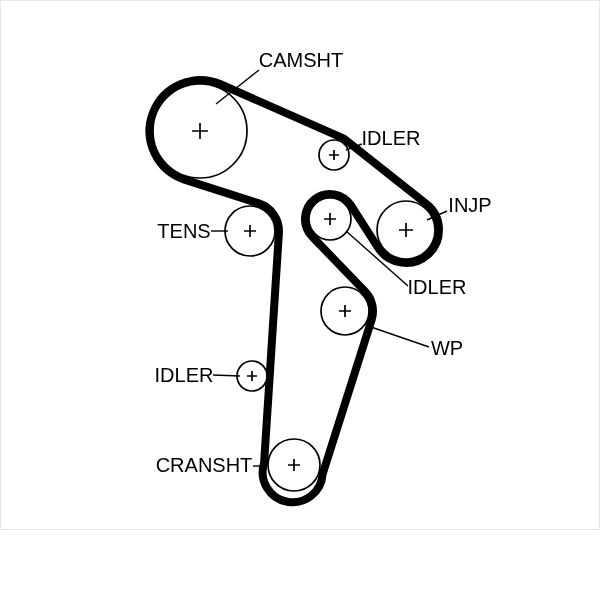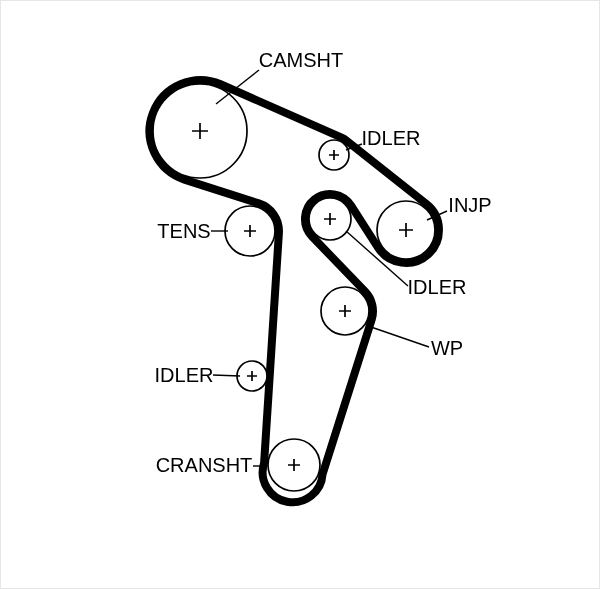--- a/index.html
+++ b/index.html
@@ -1,18 +1,18 @@
 <!DOCTYPE html>
 <html><head>
 <meta charset="utf-8">
 <style>
   html, body { margin: 0; padding: 0; background: #ffffff; }
   .stage {
     width: 600px;
-    height: 589px;
+    height: 530px;
     position: relative;
     background: #ffffff;
     box-shadow: inset 0 0 0 1px #e6e6e6;
     font-family: "Liberation Sans", sans-serif;
     text-align: right;
   }
   svg { display: block; }
   .belt   { fill: none; stroke: #000000; stroke-width: 8; stroke-linejoin: round; }
   .pulley { fill: #ffffff; stroke: #000000; stroke-width: 1.7; }
   .cross  { fill: none; stroke: #000000; stroke-width: 1.7; }

